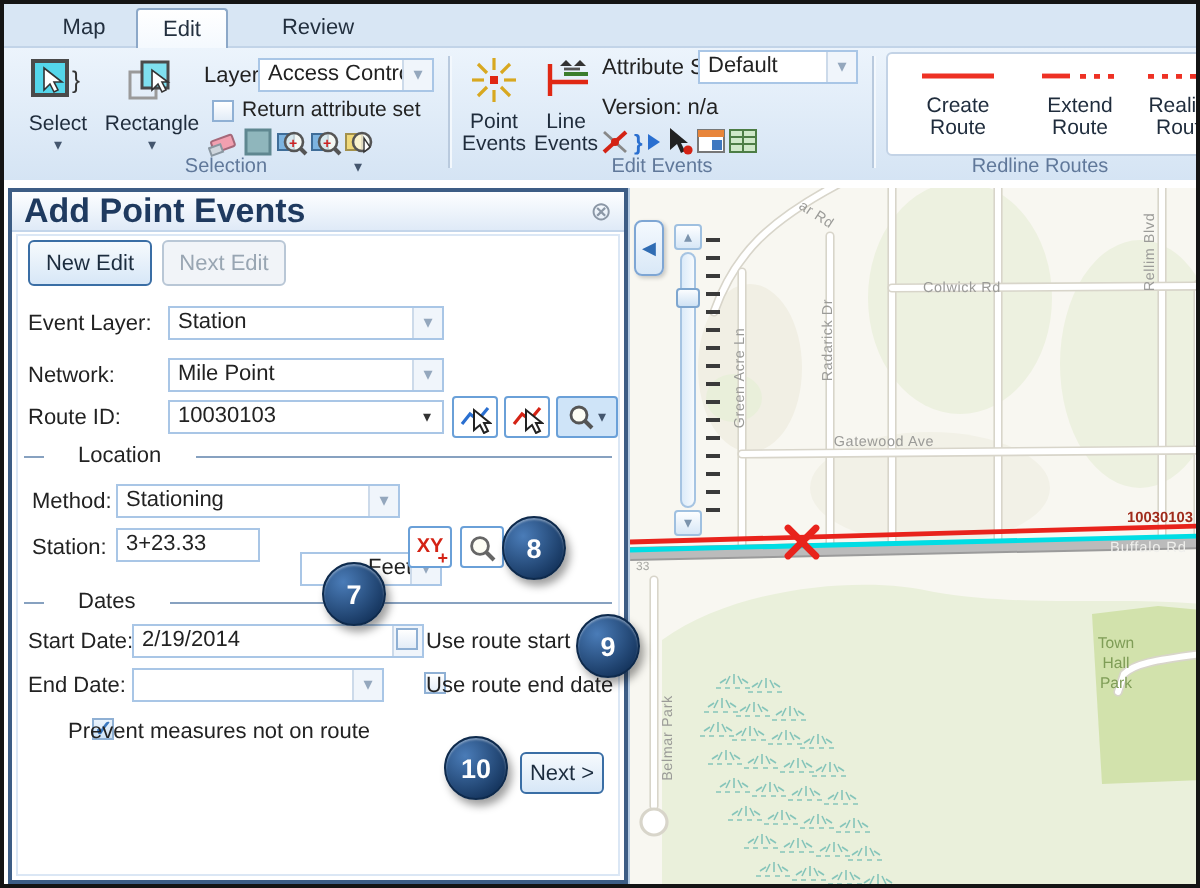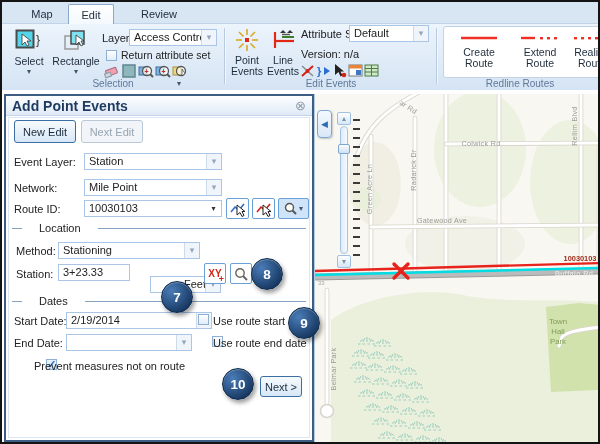--- a/index.html
+++ b/index.html
@@ -28,21 +28,21 @@
     display:inline-block;position:relative;}
   .chkbox.checked{background:linear-gradient(#eaf3fc,#cfe3f6);}
   .chkbox.checked:after{content:"✓";position:absolute;left:0px;top:-2px;color:#3a78c0;font-size:11px;font-weight:bold;}
   .smicon{position:absolute;width:16px;height:16px;}
 
   
   .panel{left:2px;top:92px;width:310px;height:348px;background:#fff;border:2px solid #3d5d85;}
   .panel-header{position:absolute;left:0;top:0;right:0;height:20px;
     background:linear-gradient(#fdfeff,#dfeaf7);border-bottom:1px solid #c3d5ea;
     display:flex;align-items:center;padding:0 6px;}
-  .panel-title{flex:1;font-weight:bold;color:#1f3a5f;font-size:14px;}
+  .panel-title{flex:1;font-weight:bold;color:#1f3a5f;font-size:17px;}
   .close-ico{color:#8b97a6;font-size:13px;line-height:13px;cursor:default;}
   .panel-inner{position:absolute;left:2px;top:21px;right:2px;bottom:2px;border:1px solid #dbe7f5;}
   .btn{position:absolute;border:1px solid #5b87b8;border-radius:3px;
     background:linear-gradient(#f6fafd,#d7e7f7);text-align:center;color:#1c2c3e;cursor:default;}
   .btn.disabled{border-color:#b9c7d6;background:#f1f4f8;color:#98a5b2;}
   .flabel{position:absolute;white-space:nowrap;color:#222;}
   .fs-row{position:absolute;display:flex;align-items:center;gap:12px;}
   .fs-line{height:1px;background:#87a1c0;}
   .fs-label{padding:0 5px;color:#222;}
   .ico-btn{position:absolute;border:1px solid #6aa0d8;border-radius:2px;background:#fff;

